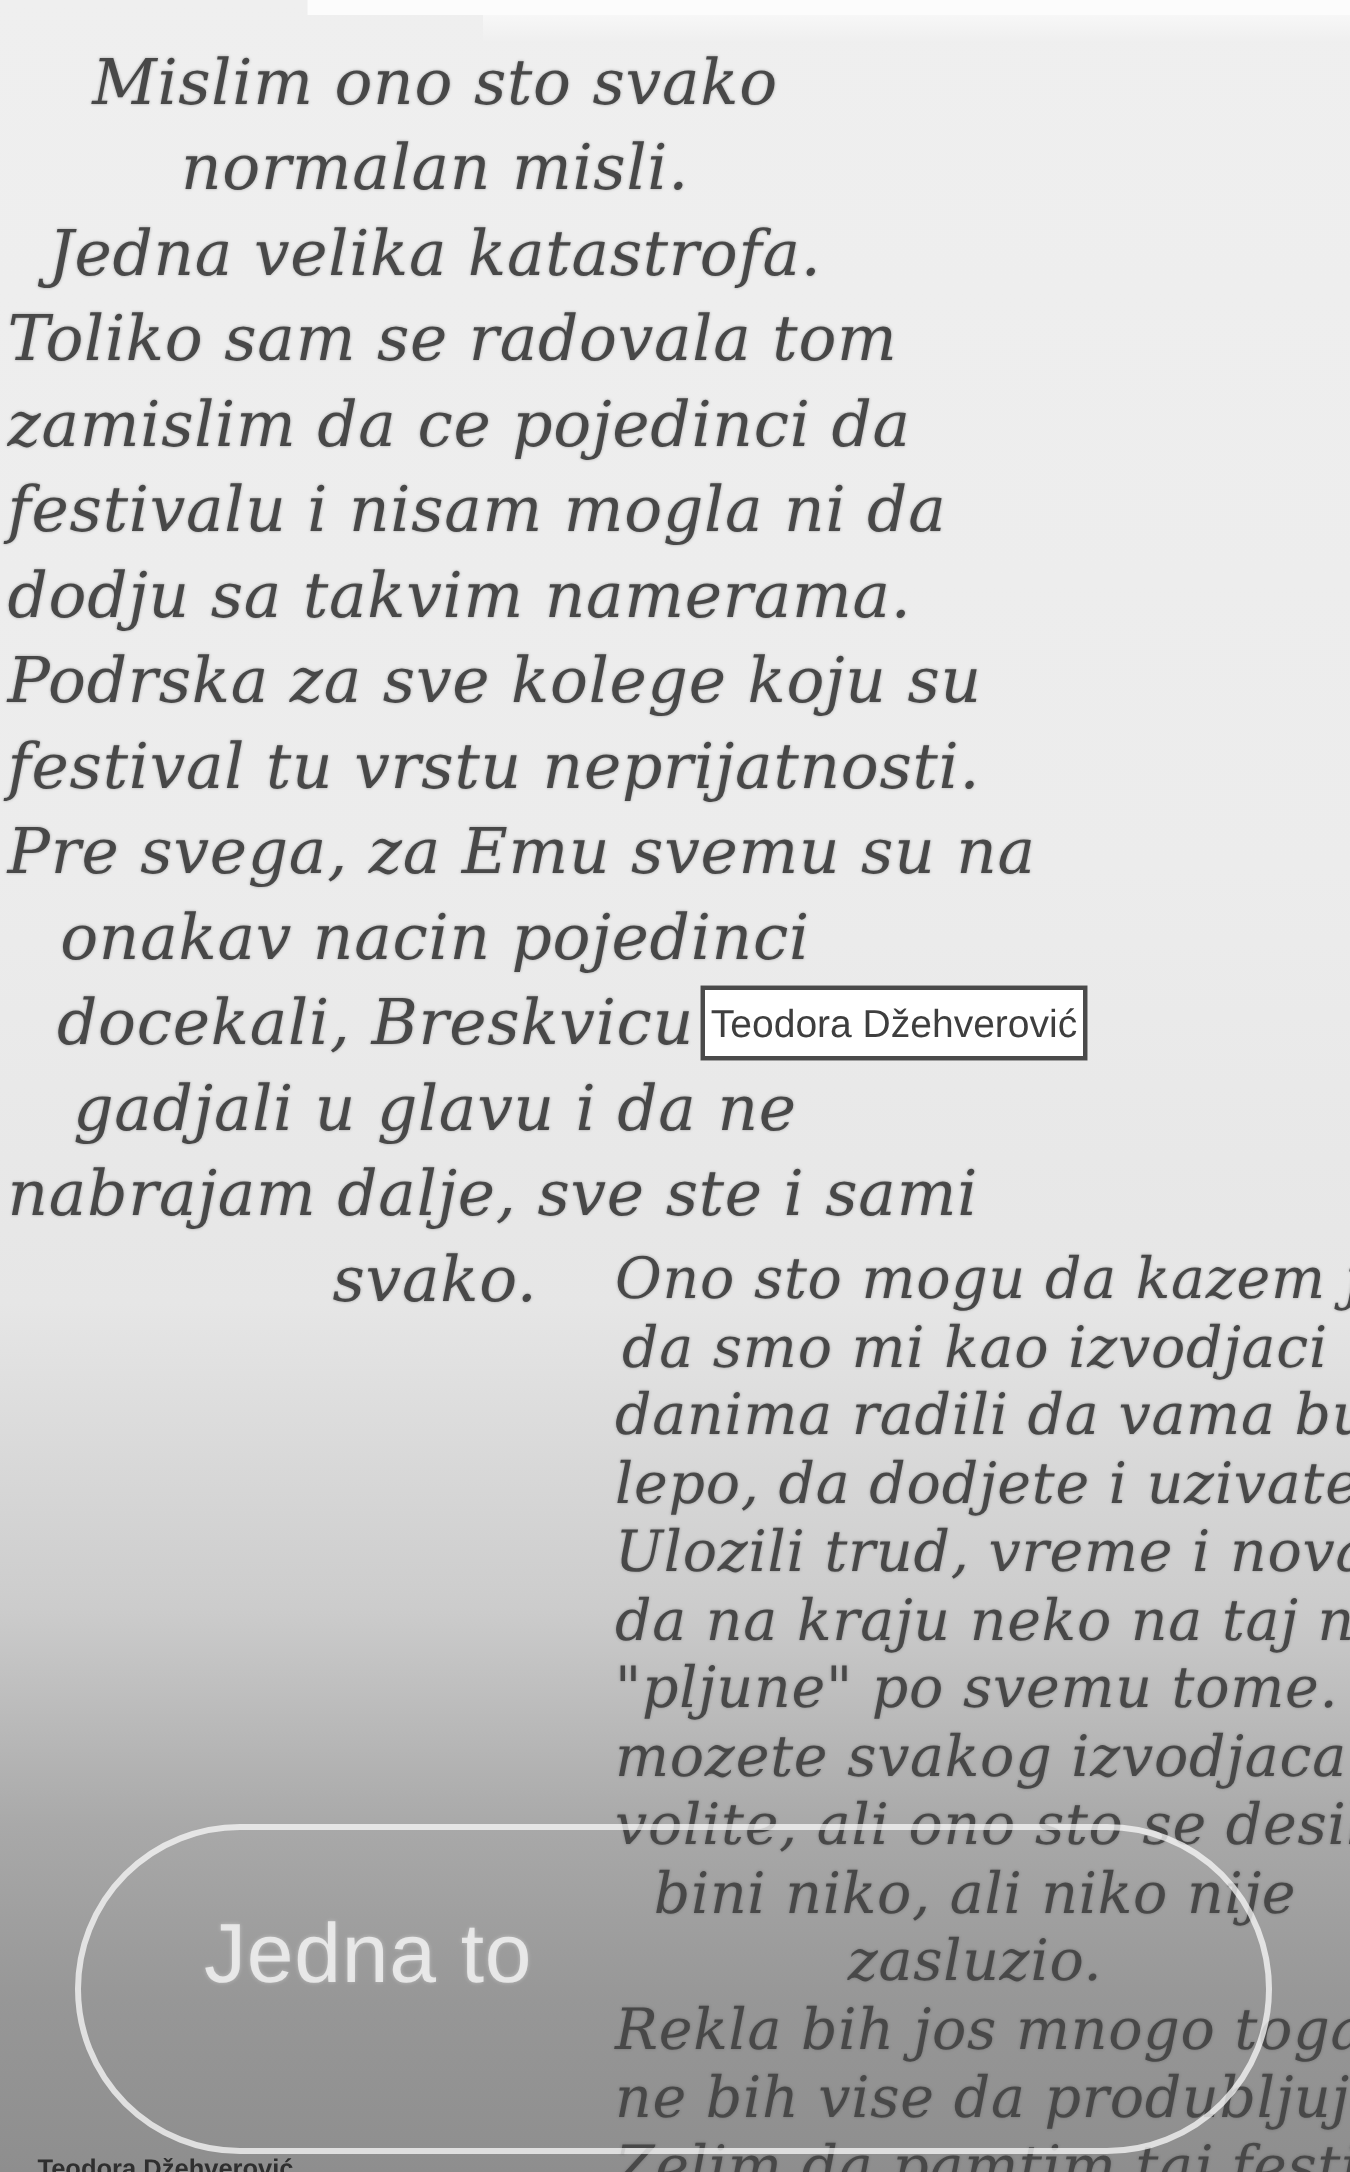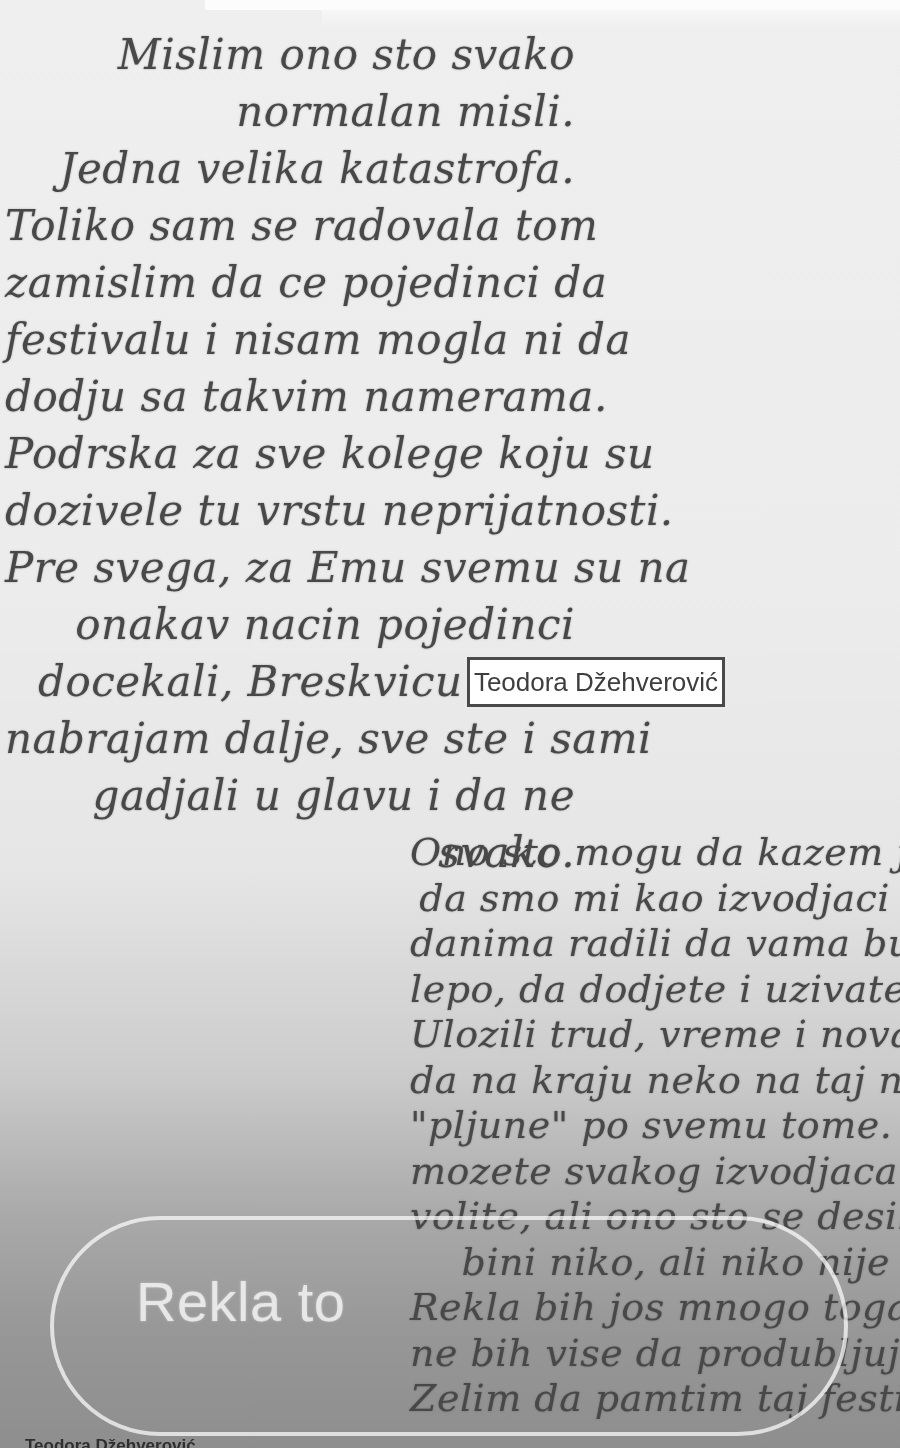--- a/index.html
+++ b/index.html
@@ -11,21 +11,21 @@
     font-family:"Liberation Sans", sans-serif;
   }
   .strip1{position:absolute;left:205px;top:0;width:695px;height:10px;background:#fcfcfc;z-index:1;}
   .strip2{position:absolute;left:322px;top:10px;width:578px;height:18px;
     background:linear-gradient(180deg,#f7f7f7,#efefef);z-index:1;}
 
   .story-block{position:absolute;z-index:2;color:#484848;
     font-family:"DejaVu Serif", serif;font-style:italic;
     text-align:center;letter-spacing:0.5px;
     text-shadow:0 0 2px rgba(72,72,72,0.45);}
-  .story-block .line{white-space:nowrap;text-align:right;}
+  .story-block .line{white-space:nowrap;}
   .block1{left:5px;top:26px;width:570px;font-size:42px;line-height:57px;}
   .block1 .line-left{text-align:left;padding-left:33px;}
   .block2{left:410px;top:830px;width:480px;font-size:38px;line-height:45.5px;}
 
   .mention-tag{
     position:absolute;left:467px;top:657px;width:258px;height:50px;
     background:#ffffff;border:3px solid #4a4a4a;box-sizing:border-box;
     display:flex;align-items:center;justify-content:center;z-index:4;
     font-size:26px;color:#3e3e3e;white-space:nowrap;cursor:pointer;
   }
@@ -57,49 +57,50 @@
 
   <div class="story-block block1">
     <div class="line">Mislim ono sto svako</div>
     <div class="line">normalan misli.</div>
     <div class="line">Jedna velika katastrofa.</div>
     <div class="line">Toliko sam se radovala tom</div>
     <div class="line">zamislim da ce pojedinci da</div>
     <div class="line">festivalu i nisam mogla ni da</div>
     <div class="line">dodju sa takvim namerama.</div>
     <div class="line">Podrska za sve kolege koju su</div>
-    <div class="line">dozivele tu vrstu neprijatnosti.</div>
+    <div class="line">festival tu vrstu neprijatnosti.</div>
     <div class="line">Pre svega, za Emu svemu su na</div>
     <div class="line">onakav nacin pojedinci</div>
     <div class="line line-left">docekali, Breskvicu koj</div>
+    <div class="line">gadjali u glavu i da ne</div>
     <div class="line">nabrajam dalje, sve ste i sami</div>
-    <div class="line">gadjali u glavu i da ne</div>
     <div class="line">svako.</div>
   </div>
 
   <div class="story-block block2">
     <div class="line">Ono sto mogu da kazem jeste</div>
     <div class="line">da smo mi kao izvodjaci</div>
     <div class="line">danima radili da vama bude</div>
     <div class="line">lepo, da dodjete i uzivate.</div>
     <div class="line">Ulozili trud, vreme i novac i</div>
     <div class="line">da na kraju neko na taj nacin</div>
     <div class="line">"pljune" po svemu tome. Ne</div>
     <div class="line">mozete svakog izvodjaca da</div>
     <div class="line">volite, ali ono sto se desilo na</div>
     <div class="line">bini niko, ali niko nije</div>
+    <div class="line">zasluzio.</div>
     <div class="line">Rekla bih jos mnogo toga, ali</div>
     <div class="line">ne bih vise da produbljujem.</div>
     <div class="line">Zelim da pamtim taj festival</div>
   </div>
 
   <div class="mention-tag">
     <span>Teodora Džehverović</span>
   </div>
 
   <div class="reply-pill"></div>
   <div class="reply-text">
-    <div>Rekla to</div>
+    <div>Jedna to</div>
   </div>
 
   <div class="author-label">Teodora Džehverović</div>
 
 </div>
 
 </body></html>

